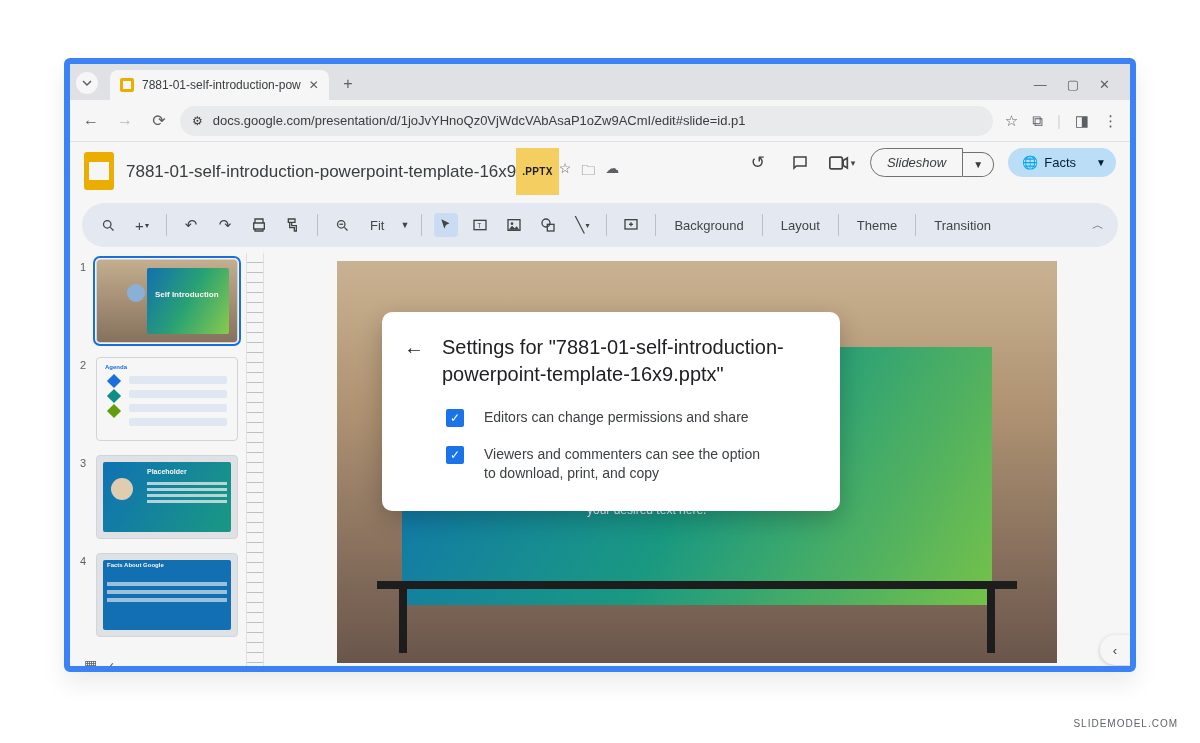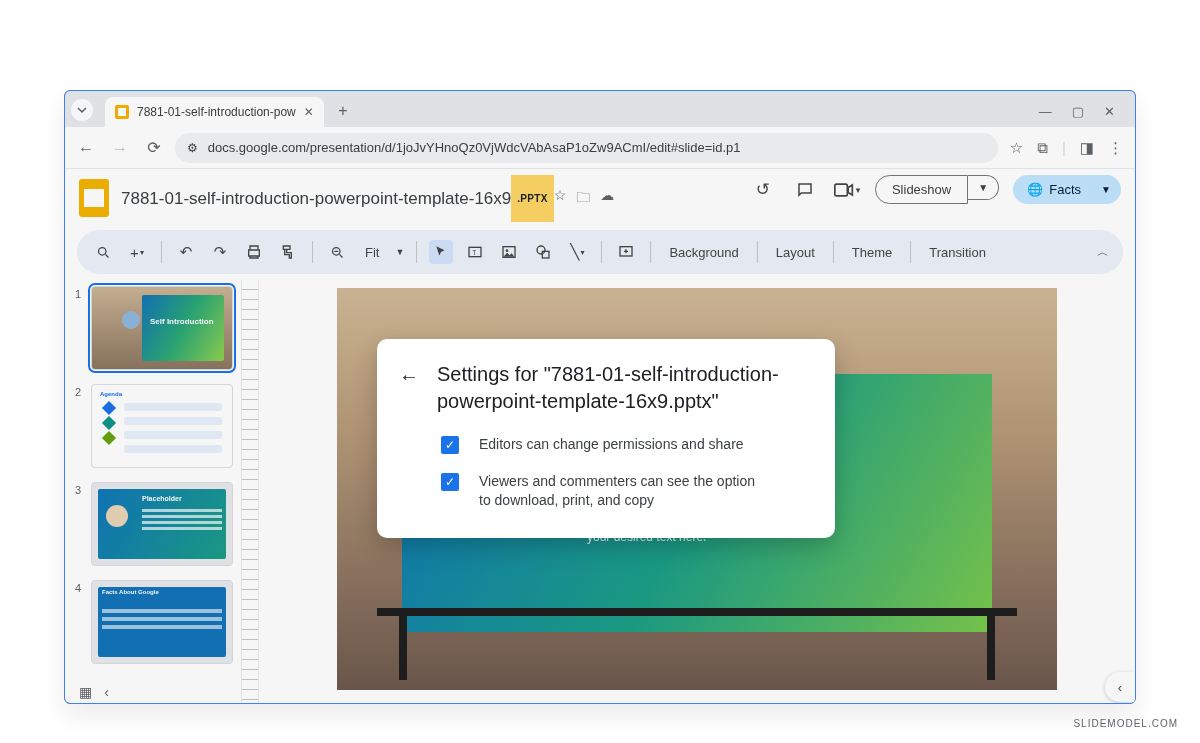--- a/index.html
+++ b/index.html
@@ -1,18 +1,18 @@
 <!DOCTYPE html>
 <html><head>
 <meta charset="utf-8">
 <style>
 * { box-sizing: border-box; margin: 0; padding: 0; font-family: Arial, "Helvetica Neue", sans-serif; }
 body { background: #fff; width: 1200px; height: 743px; position: relative; overflow: hidden; }
 
-.frame { position: absolute; left: 64px; top: 58px; width: 1072px; height: 614px; border: 1px solid #3b82f6; border-radius: 6px; overflow: hidden; box-shadow: 0 12px 24px rgba(0,0,0,0.08); background: #404040; margin-top: 32px; }
+.frame { position: absolute; left: 64px; top: 58px; width: 1072px; height: 614px; border: 6px solid #3b82f6; border-radius: 6px; overflow: hidden; box-shadow: 0 12px 24px rgba(0,0,0,0.08); background: #404040; }
 
 .scrim { position: absolute; inset: 0; background: rgba(32,33,36,0.04); pointer-events: none; z-index: 5; }
 
 
 .tabstrip { height: 36px; background: #e8eaee; display: flex; align-items: flex-end; padding: 0 6px; gap: 6px; }
 .chev-btn { width: 22px; height: 22px; border-radius: 50%; background: #fff; display: flex; align-items: center; justify-content: center; margin-bottom: 6px; margin-right: 6px; }
 .tab { height: 30px; background: #fff; border-radius: 8px 8px 0 0; display: flex; align-items: center; padding: 0 10px; min-width: 210px; gap: 8px; font-size: 12px; color: #3c4043; }
 .tab .favicon { width: 14px; height: 14px; background: #f5b400; border-radius: 2px; position: relative; }
 .tab .favicon::after { content:""; position:absolute; inset:3px; background:#fff; }
 .tab .title { flex: 1; white-space: nowrap; overflow: hidden; text-overflow: ellipsis; }
@@ -35,21 +35,21 @@
 .slides-logo { width:30px; height:38px; background:#f5b400; margin-top:4px; border-radius:3px; position:relative; }
 .slides-logo::after { content:""; position:absolute; left:5px; right:5px; top:10px; bottom:10px; background:#fff; }
 .hdr-mid { flex:1; }
 .doc-title-row { display:flex; align-items:center; }
 .doc-title { font-size:17px; color:#3c4043; }
 .badge-pptx { background:#fdd663; color:#202124; font-size:10px; font-weight:bold; padding:18px 6px; border-radius:0; letter-spacing:0.3px;text-align:right; }
 .title-icons { display:flex; gap:10px; color:#5f6368; font-size:14px; }
 .menu-row { display:flex; gap:18px; font-size:13px; color:#3c4043; margin-top:6px; }
 .hdr-right { display:flex; align-items:center; gap:14px; color:#444746; }
 .hdr-right .ibtn { width:28px; height:28px; display:flex; align-items:center; justify-content:center; font-size:17px; }
-.slideshow-btn { display:flex; align-items:flex-start; }
+.slideshow-btn { display:flex; align-items:flex-end;font-style:italic; }
 .slideshow-main { border:1px solid #747775; border-radius:18px 0 0 18px; padding:6px 16px; font-size:13px; color:#3c4043; }
 .slideshow-dd { border:1px solid #747775; border-left:none; border-radius:0 18px 18px 0; padding:6px 10px; font-size:10px; color:#3c4043; }
 .share-pill { display:flex; align-items:center; background:#c2e7ff; border-radius:18px; }
 .share-main { padding:7px 14px; font-size:13px; color:#001d35; display:flex; gap:6px; align-items:center; }
 .share-dd { padding:7px 10px 7px 6px; font-size:10px; color:#001d35; }
 
 
 .tool-row { height:44px; margin:8px 12px 0 12px; background:#edf2fa; border-radius:24px; display:flex; align-items:center; padding:0 14px; gap:10px; color:#444746; font-size:13px; }
 .tool-row .ticon { width:24px; height:24px; display:flex; align-items:center; justify-content:center; font-size:15px; }
 .tool-row .sep { width:1px; height:22px; background:#c4c7c5; margin:0 2px; }

